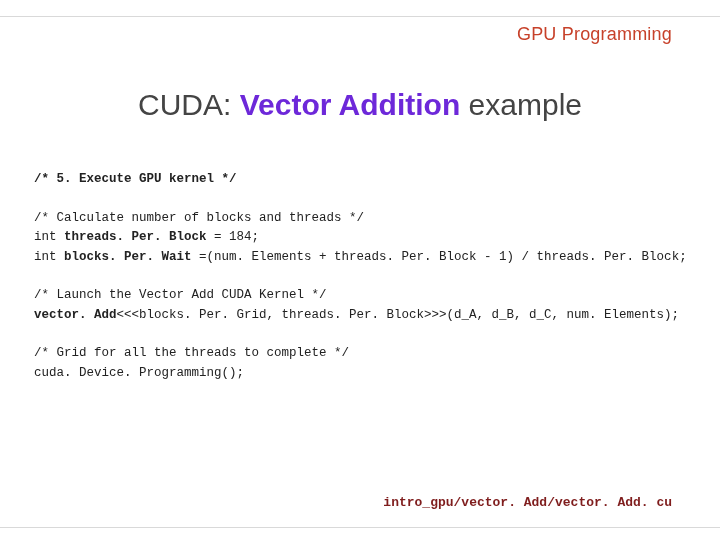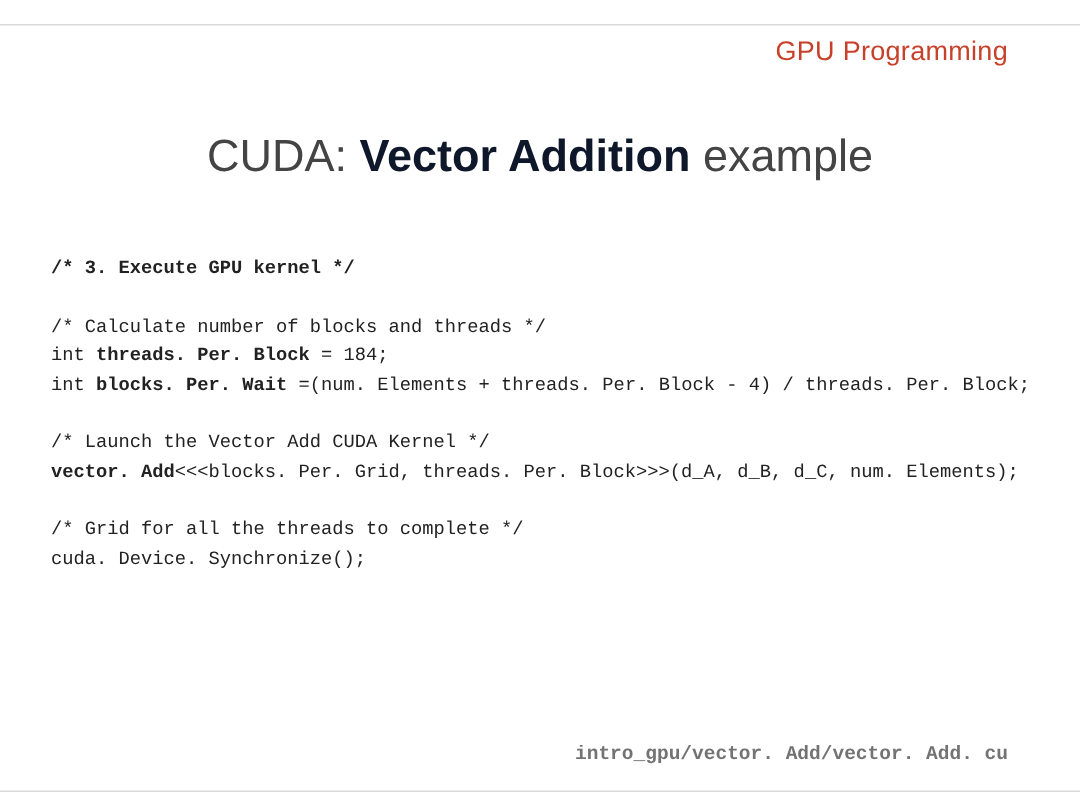--- a/index.html
+++ b/index.html
@@ -40,21 +40,21 @@
     top: 88px;
     left: 0;
     right: 0;
     text-align: center;
     font-size: 30px;
     color: #444;
     font-weight: 300;
   }
   .title-row .bold {
     font-weight: 700;
-    color: #0f172a;
+    color: #6d28d9;
   }
   .code-block {
     position: absolute;
     top: 170px;
     left: 34px;
     right: 34px;
     font-family: "Courier New", monospace;
     font-size: 12.5px;
     line-height: 1.55;
     color: #222;
@@ -63,21 +63,21 @@
   .code-block .bold {
     font-weight: 700;
   }
   .footer-path {
     position: absolute;
     bottom: 30px;
     right: 48px;
     font-family: "Courier New", monospace;
     font-size: 13px;
     font-weight: 700;
-    color: #737373;
+    color: #7f1d1d;
   }
   .bottom-rule {
     position: absolute;
     bottom: 12px;
     left: 0;
     right: 0;
     height: 1px;
     background: #d9d9d9;
   }
 </style>
@@ -87,28 +87,28 @@
 <div class="slide">
 
   <div class="top-rule"></div>
 
   <div class="header-label">GPU Programming</div>
 
   <div class="title-row">
     <span>CUDA:   </span><span class="bold">Vector Addition</span><span>   example</span>
   </div>
 
-  <div class="code-block"><span class="bold">/* 3. Execute GPU kernel */</span>
+  <div class="code-block"><span class="bold">/* 5. Execute GPU kernel */</span>
 <span></span>
 <span>/* Calculate number of blocks and threads */</span>
 <span>int </span><span class="bold">threads. Per. Block</span><span> = 184;</span>
-<span>int </span><span class="bold">blocks. Per. Wait</span><span> =(num. Elements + threads. Per. Block - 4) / threads. Per. Block;</span>
+<span>int </span><span class="bold">blocks. Per. Wait</span><span> =(num. Elements + threads. Per. Block - 1) / threads. Per. Block;</span>
 <span></span>
 <span>/* Launch the Vector Add CUDA Kernel */</span>
 <span class="bold">vector. Add</span><span>&lt;&lt;&lt;blocks. Per. Grid, threads. Per. Block&gt;&gt;&gt;(d_A, d_B, d_C, num. Elements);</span>
 <span></span>
 <span>/* Grid for all the threads to complete */</span>
-<span>cuda. Device. Synchronize();</span></div>
+<span>cuda. Device. Programming();</span></div>
 
   <div class="footer-path">intro_gpu/vector. Add/vector. Add. cu</div>
 
   <div class="bottom-rule"></div>
 </div>
 
 </body></html>

